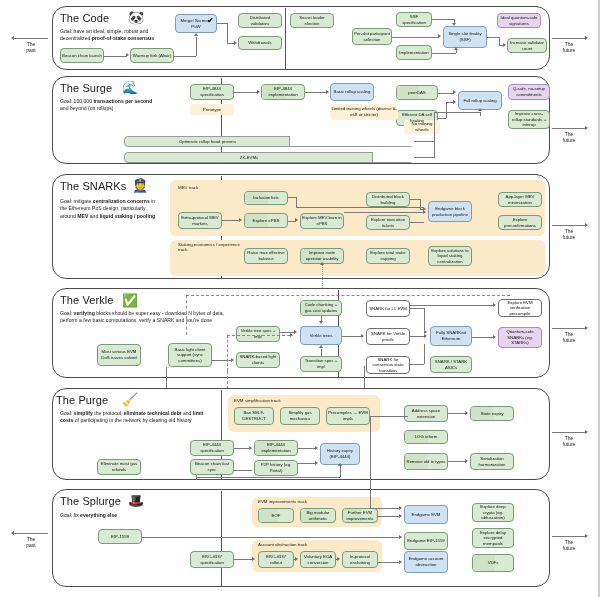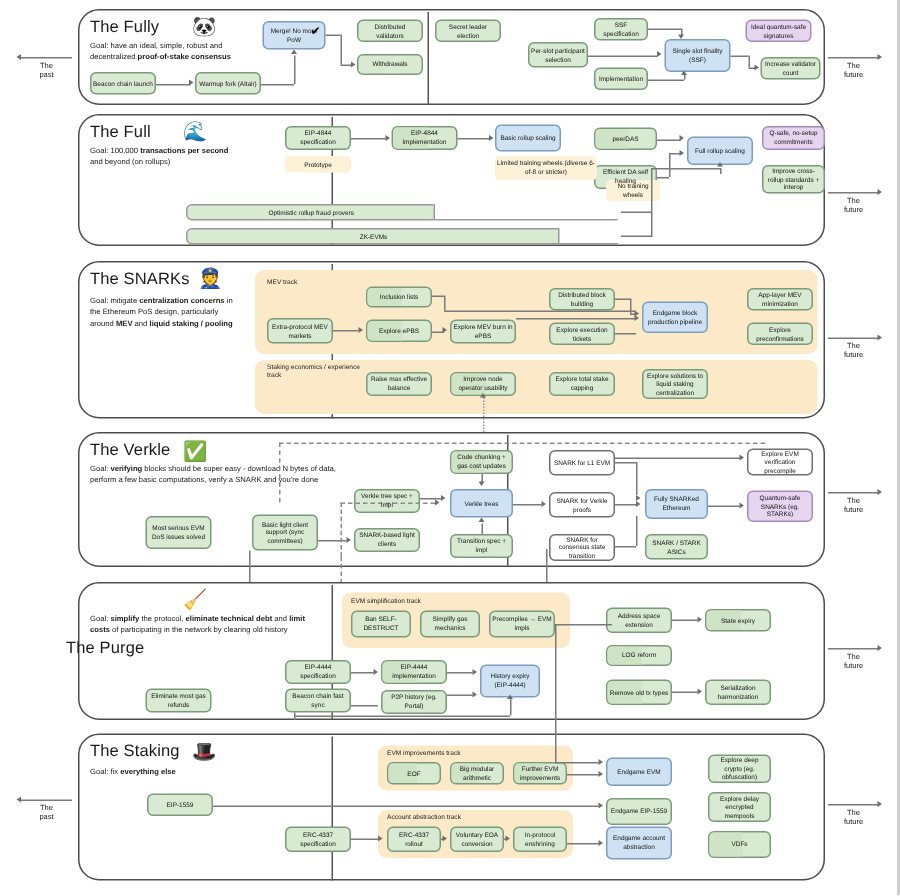--- a/index.html
+++ b/index.html
@@ -58,21 +58,21 @@
   <div class="arrow r" style="left:585px;top:35.8px;"></div>
   <div class="timecap" style="left:552px;top:41px;width:34px;">The<br>future</div>
 
   <div class="timecap" style="left:14px;top:536px;width:34px;">The<br>past</div>
   <div class="edge h" style="left:14px;top:533px;width:34px;"></div>
   <div class="arrow l" style="left:11px;top:530.8px;"></div>
 
   <div class="section" style="left:52px;top:6px;width:498px;height:64px;">
     <div class="divider" style="left:232px;top:1px;height:62px;"></div>
   </div>
-  <div class="sec-title" style="left:60px;top:12px;">The Fully</div>
+  <div class="sec-title" style="left:60px;top:12px;">The Code</div>
   <div class="sec-icon" style="left:128px;top:11px;">🐼</div>
   <div class="sec-goal" style="left:60px;top:28px;width:105px;">Goal: have an ideal, simple, robust and decentralized <b>proof-of-stake consensus</b></div>
 
   <div class="node" style="left:60px;top:48px;width:44px;height:15px;">
       <span>Beacon chain launch</span>
     </div>
   <div class="edge h" style="left:104px;top:55.5px;width:23px;"></div>
   <div class="arrow r" style="left:126px;top:53.3px;"></div>
   <div class="node" style="left:130px;top:48px;width:44px;height:15px;">
       <span>Warmup fork (Altair)</span>
@@ -127,21 +127,21 @@
   <div class="node" style="left:507px;top:38px;width:40px;height:15px;">
       <span>Increase validator count</span>
     </div>
   <div class="node purple" style="left:497px;top:13px;width:44px;height:15px;">
       <span>Ideal quantum-safe signatures</span>
     </div>
 
   <div class="section" style="left:52px;top:76px;width:498px;height:88px;">
     <div class="divider" style="left:168px;top:1px;height:86px;"></div>
   </div>
-  <div class="sec-title" style="left:60px;top:82px;">The Full</div>
+  <div class="sec-title" style="left:60px;top:82px;">The Surge</div>
   <div class="sec-icon" style="left:122px;top:81px;">🌊</div>
   <div class="sec-goal" style="left:60px;top:98px;width:100px;">Goal: 100,000 <b>transactions per second</b> and beyond (on rollups)</div>
 
   <div class="node" style="left:190px;top:84px;width:44px;height:16px;">
       <span>EIP-4844 specification</span>
     </div>
   <div class="edge h" style="left:234px;top:92px;width:24px;"></div>
   <div class="arrow r" style="left:257px;top:89.8px;"></div>
   <div class="node half" style="left:261px;top:84px;width:44px;height:16px;">
       <span>EIP-4844 implementation</span>
@@ -367,21 +367,21 @@
   <div class="edge h" style="left:552px;top:328px;width:34px;"></div>
   <div class="arrow r" style="left:585px;top:325.8px;"></div>
   <div class="timecap" style="left:552px;top:331px;width:34px;">The<br>future</div>
 
   <div class="edge dash-h" style="left:186px;top:295px;width:324px;"></div>
   <div class="edge dash-v" style="left:186px;top:295px;height:40px;"></div>
 
   <div class="section" style="left:52px;top:388px;width:498px;height:92px;">
     <div class="divider" style="left:168px;top:1px;height:90px;"></div>
   </div>
-  <div class="sec-title" style="left:44px;top:394px;margin-top:32px;">The Purge</div>
+  <div class="sec-title" style="left:56px;top:394px;">The Purge</div>
   <div class="sec-icon" style="left:122px;top:393px;">🧹</div>
   <div class="sec-goal" style="left:60px;top:410px;width:150px;">Goal: <b>simplify</b> the protocol, <b>eliminate technical debt</b> and <b>limit costs</b> of participating in the network by clearing old history</div>
 
   <div class="track" style="left:228px;top:395px;width:152px;height:37px;"></div>
   <div class="track-label" style="left:234px;top:398px;">EVM simplification track</div>
   <div class="node" style="left:234px;top:407px;width:40px;height:18px;">
       <span>Ban SELF-DESTRUCT</span>
     </div>
   <div class="node" style="left:280px;top:407px;width:40px;height:18px;">
       <span>Simplify gas mechanics</span>
@@ -447,21 +447,21 @@
   <div class="edge v" style="left:370px;top:416px;height:0;"></div>
   <div class="edge h" style="left:370px;top:416px;width:38px;"></div>
   <div class="edge v" style="left:208px;top:416px;height:0;"></div>
 
   <div class="edge v" style="left:370px;top:416px;height:0px;"></div>
   <div class="edge h" style="left:370px;top:416px;width:0px;"></div>
 
   <div class="section" style="left:52px;top:489px;width:498px;height:98px;">
     <div class="divider" style="left:168px;top:1px;height:96px;"></div>
   </div>
-  <div class="sec-title" style="left:60px;top:495px;">The Staking</div>
+  <div class="sec-title" style="left:60px;top:495px;">The Splurge</div>
   <div class="sec-icon" style="left:128px;top:494px;">🎩</div>
   <div class="sec-goal" style="left:60px;top:512px;width:130px;">Goal: fix <b>everything else</b></div>
 
   <div class="track" style="left:252px;top:497px;width:130px;height:30px;"></div>
   <div class="track-label" style="left:258px;top:499px;">EVM improvements track</div>
   <div class="node half" style="left:258px;top:508px;width:36px;height:15px;">
       <span>EOF</span>
     </div>
   <div class="node half" style="left:300px;top:508px;width:36px;height:15px;">
       <span>Big modular arithmetic</span>

